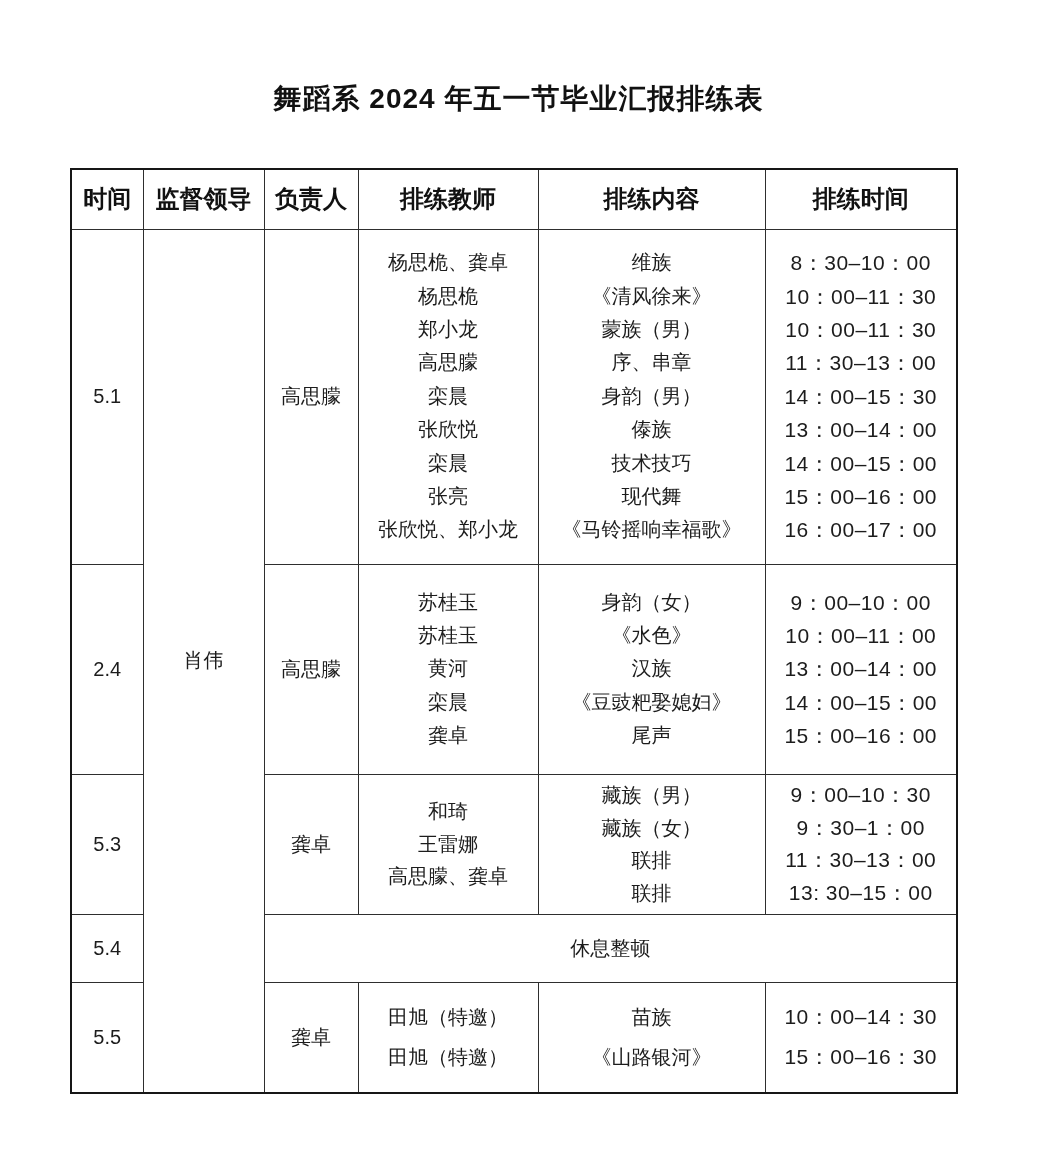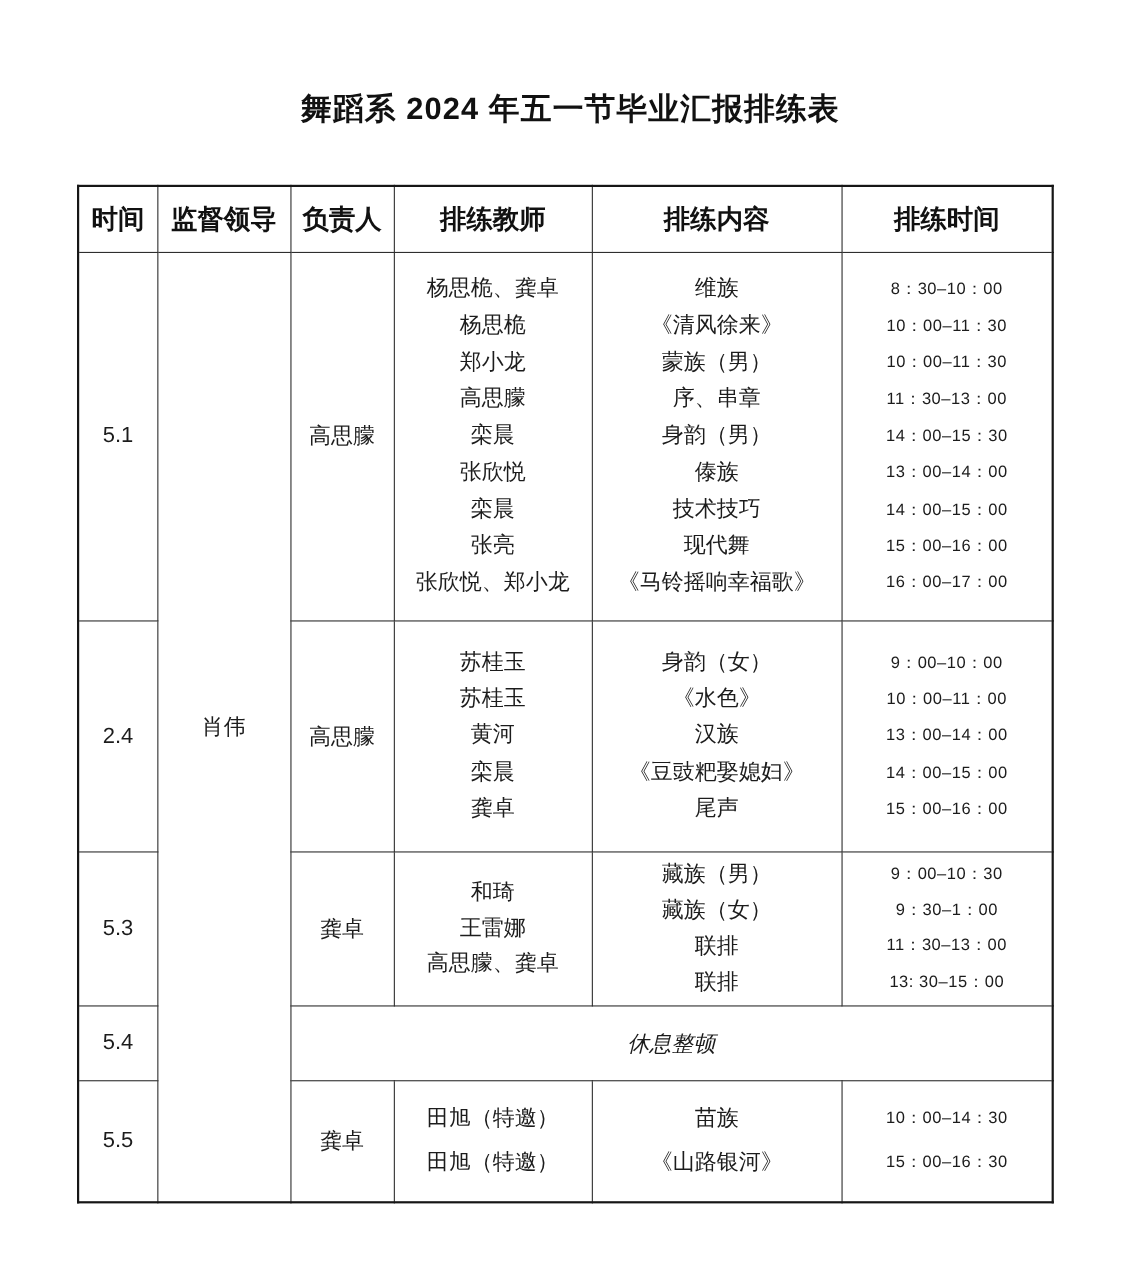--- a/index.html
+++ b/index.html
@@ -41,23 +41,23 @@
   tbody tr:nth-child(3){ height:140px; }
   tbody tr:nth-child(4){ height:68px;margin-left:40px;  }
   tbody tr:nth-child(5){ height:111px;  }
   .multi {
     display:flex; flex-direction:column;
     justify-content:center; height:100%;
   }
   .line { height:33.4px; line-height:33.4px; white-space:nowrap; }
   tbody tr:nth-child(3) .line { height:32.5px; line-height:32.5px; }
   tbody tr:nth-child(5) .line { height:40px; line-height:40px; }
-  .col-time .line { font-size:15px; letter-spacing:0.5px;text-align:center; }
+  .col-time .line { font-size:21px; letter-spacing:0.5px;text-align:center; }
   .date-cell { font-size:20px; }
-  .rest-cell { font-size:20px;font-style:italic; }
+  .rest-cell { font-size:20px; }
 </style>
 </head>
 <body>
 
 <h1 class="page-title">舞蹈系 2024 年五一节毕业汇报排练表</h1>
 
 <table class="schedule-table">
   <colgroup>
     <col style="width:72px">
     <col style="width:121px">

